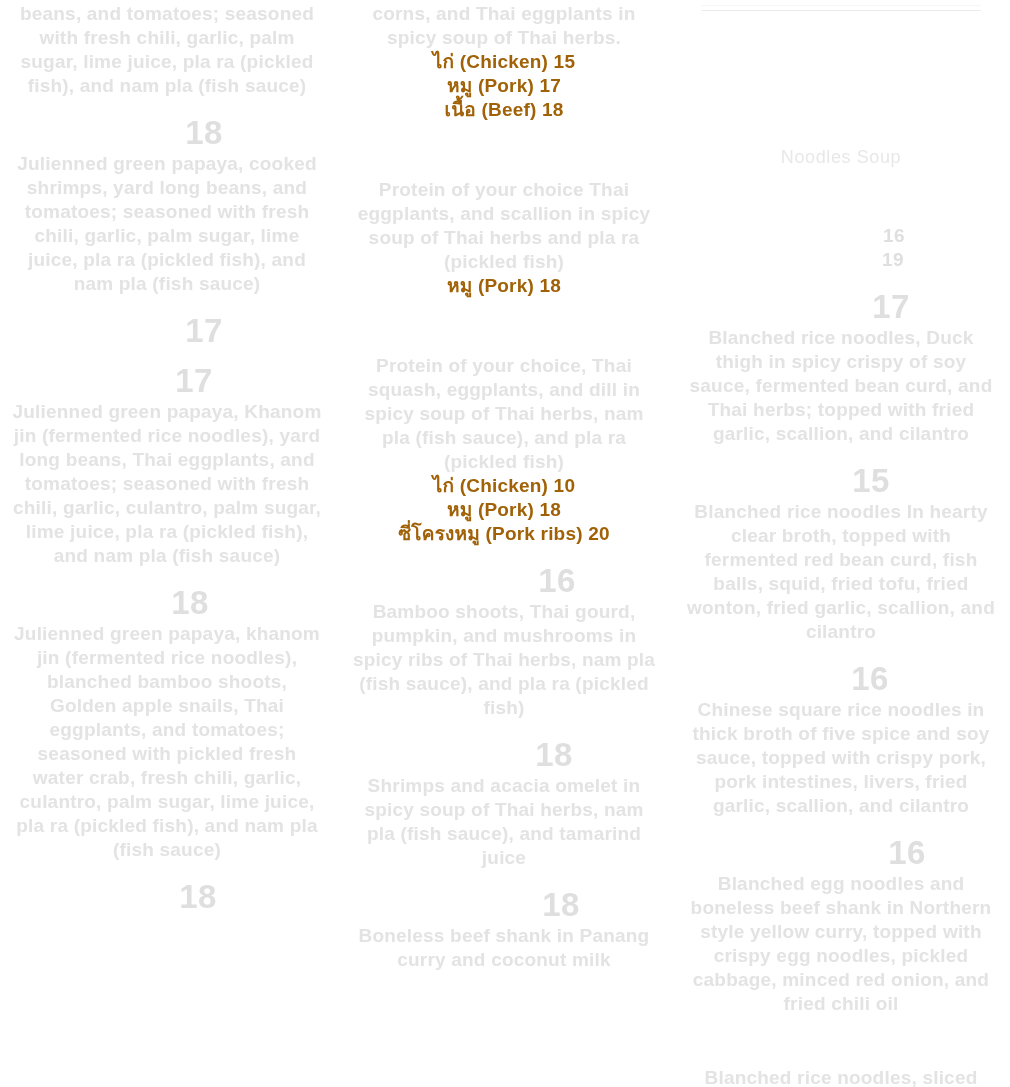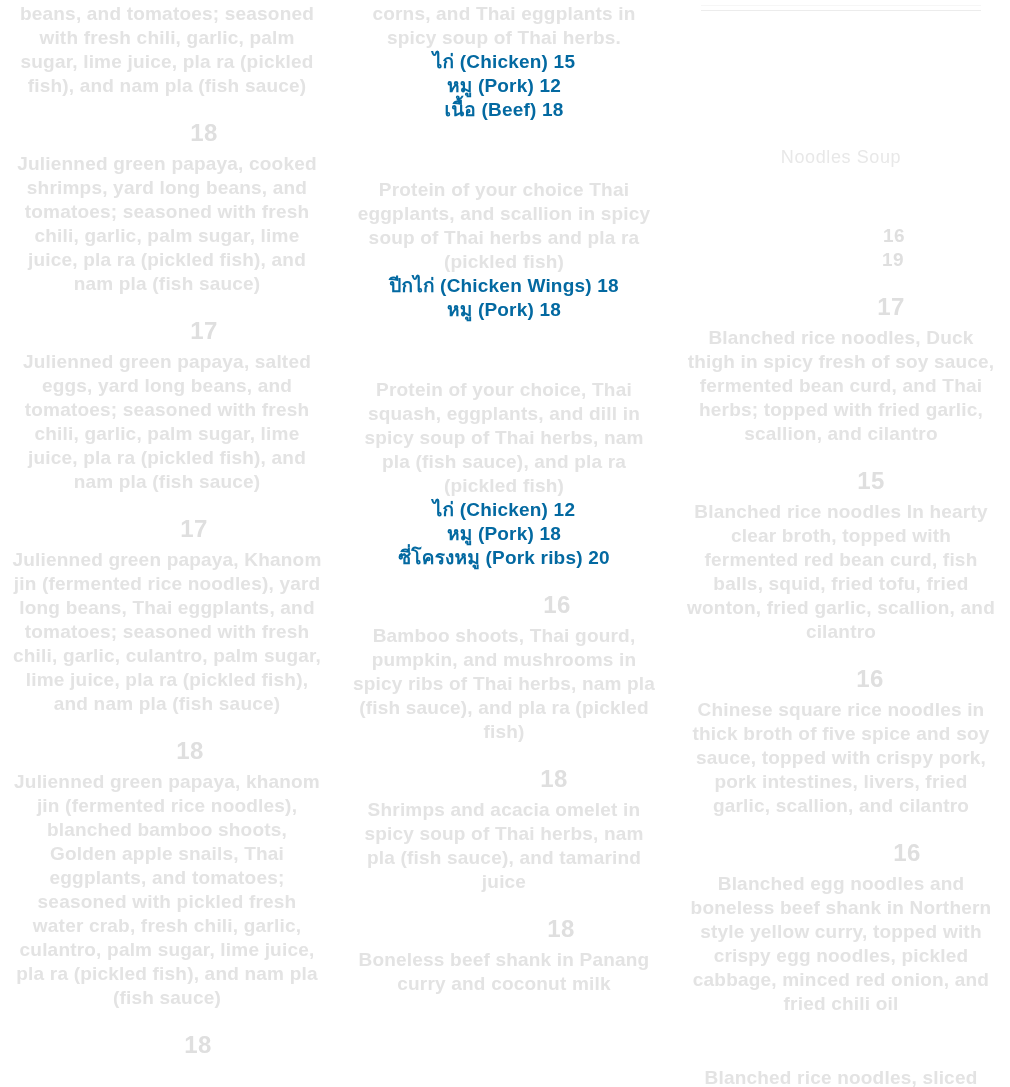--- a/index.html
+++ b/index.html
@@ -13,28 +13,28 @@
   .col-mid{margin-left:27px;}
   .col-right{margin-left:27px;}
   .desc{
     margin:4px 0 0 0;
     font-size:19px;font-weight:bold;line-height:24px;
     color:#e3e3e3;letter-spacing:0.2px;
   }
   .desc.first{margin-top:2px;}
   .price{
     margin:20px 0 0 0;
-    font-size:24px;font-weight:bold;line-height:30px;
+    font-size:33px;font-weight:bold;line-height:30px;
     color:#dfdfdf;letter-spacing:0.5px;
   }
   .price.small{font-size:19px;line-height:24px;}
   .options{margin:0;}
   .option{
     font-size:19px;font-weight:bold;line-height:24px;
-    color:#0369a1;letter-spacing:0.2px;
+    color:#a16207;letter-spacing:0.2px;
   }
   .gap-lg{margin-top:56px;}
   .gap-tail{margin-top:50px;}
   .divider{
     height:4px;margin:5px 15px 0 15px;
     border-top:1px solid #f6f6f6;border-bottom:1px solid #ececec;
   }
   .section-heading{
     margin:135px 0 0 0;
     font-size:18px;font-weight:normal;line-height:22px;
@@ -56,66 +56,64 @@
 </head>
 <body>
 
 <div class="menu-wrap">
 
   <div class="col col-left">
     <div class="desc first">beans, and tomatoes; seasoned with fresh chili, garlic, palm sugar, lime juice, pla ra (pickled fish), and nam pla (fish sauce)</div>
     <div class="price ox37">18</div>
     <div class="desc">Julienned green papaya, cooked shrimps, yard long beans, and tomatoes; seasoned with fresh chili, garlic, palm sugar, lime juice, pla ra (pickled fish), and nam pla (fish sauce)</div>
     <div class="price ox37">17</div>
-    <div class="desc">Julienned green papaya, salted eggs, yard long beans, and tomatoes; seasoned with fresh chili, garlic, palm sugar, lime juice, pla ra (pickled fish), and nam pla (fish sauce)</div>
     <div class="price ox27">17</div>
     <div class="desc">Julienned green papaya, Khanom jin (fermented rice noodles), yard long beans, Thai eggplants, and tomatoes; seasoned with fresh chili, garlic, culantro, palm sugar, lime juice, pla ra (pickled fish), and nam pla (fish sauce)</div>
     <div class="price ox23">18</div>
     <div class="desc">Julienned green papaya, khanom jin (fermented rice noodles), blanched bamboo shoots, Golden apple snails, Thai eggplants, and tomatoes; seasoned with pickled fresh water crab, fresh chili, garlic, culantro, palm sugar, lime juice, pla ra (pickled fish), and nam pla (fish sauce)</div>
     <div class="price ox31">18</div>
   </div>
 
   <div class="col col-mid">
     <div class="desc first">corns, and Thai eggplants in spicy soup of Thai herbs.</div>
     <div class="options">
       <div class="option">ไก่ (Chicken) 15</div>
-      <div class="option">หมู (Pork) 12</div>
+      <div class="option">หมู (Pork) 17</div>
       <div class="option">เนื้อ (Beef) 18</div>
     </div>
 
     <div class="desc gap-lg">Protein of your choice Thai eggplants, and scallion in spicy soup of Thai herbs and pla ra (pickled fish)</div>
     <div class="options">
-      <div class="option">ปีกไก่ (Chicken Wings) 18</div>
       <div class="option">หมู (Pork) 18</div>
     </div>
 
     <div class="desc gap-lg">Protein of your choice, Thai squash, eggplants, and dill in spicy soup of Thai herbs, nam pla (fish sauce), and pla ra (pickled fish)</div>
     <div class="options">
-      <div class="option">ไก่ (Chicken) 12</div>
+      <div class="option">ไก่ (Chicken) 10</div>
       <div class="option">หมู (Pork) 18</div>
       <div class="option">ซี่โครงหมู (Pork ribs) 20</div>
     </div>
 
     <div class="price ox53">16</div>
     <div class="desc">Bamboo shoots, Thai gourd, pumpkin, and mushrooms in spicy ribs of Thai herbs, nam pla (fish sauce), and pla ra (pickled fish)</div>
     <div class="price ox50">18</div>
     <div class="desc">Shrimps and acacia omelet in spicy soup of Thai herbs, nam pla (fish sauce), and tamarind juice</div>
     <div class="price ox57">18</div>
     <div class="desc">Boneless beef shank in Panang curry and coconut milk</div>
   </div>
 
   <div class="col col-right">
     <div class="divider"></div>
     <div class="section-heading">Noodles Soup</div>
 
     <div class="price small gap-lg ox53">16</div>
     <div class="price small ox52" style="margin-top:0;">19</div>
 
     <div class="price ox50">17</div>
-    <div class="desc">Blanched rice noodles, Duck thigh in spicy fresh of soy sauce, fermented bean curd, and Thai herbs; topped with fried garlic, scallion, and cilantro</div>
+    <div class="desc">Blanched rice noodles, Duck thigh in spicy crispy of soy sauce, fermented bean curd, and Thai herbs; topped with fried garlic, scallion, and cilantro</div>
 
     <div class="price ox30">15</div>
     <div class="desc">Blanched rice noodles In hearty clear broth, topped with fermented red bean curd, fish balls, squid, fried tofu, fried wonton, fried garlic, scallion, and cilantro</div>
 
     <div class="price ox29">16</div>
     <div class="desc">Chinese square rice noodles in thick broth of five spice and soy sauce, topped with crispy pork, pork intestines, livers, fried garlic, scallion, and cilantro</div>
 
     <div class="price ox66">16</div>
     <div class="desc">Blanched egg noodles and boneless beef shank in Northern style yellow curry, topped with crispy egg noodles, pickled cabbage, minced red onion, and fried chili oil</div>
 

